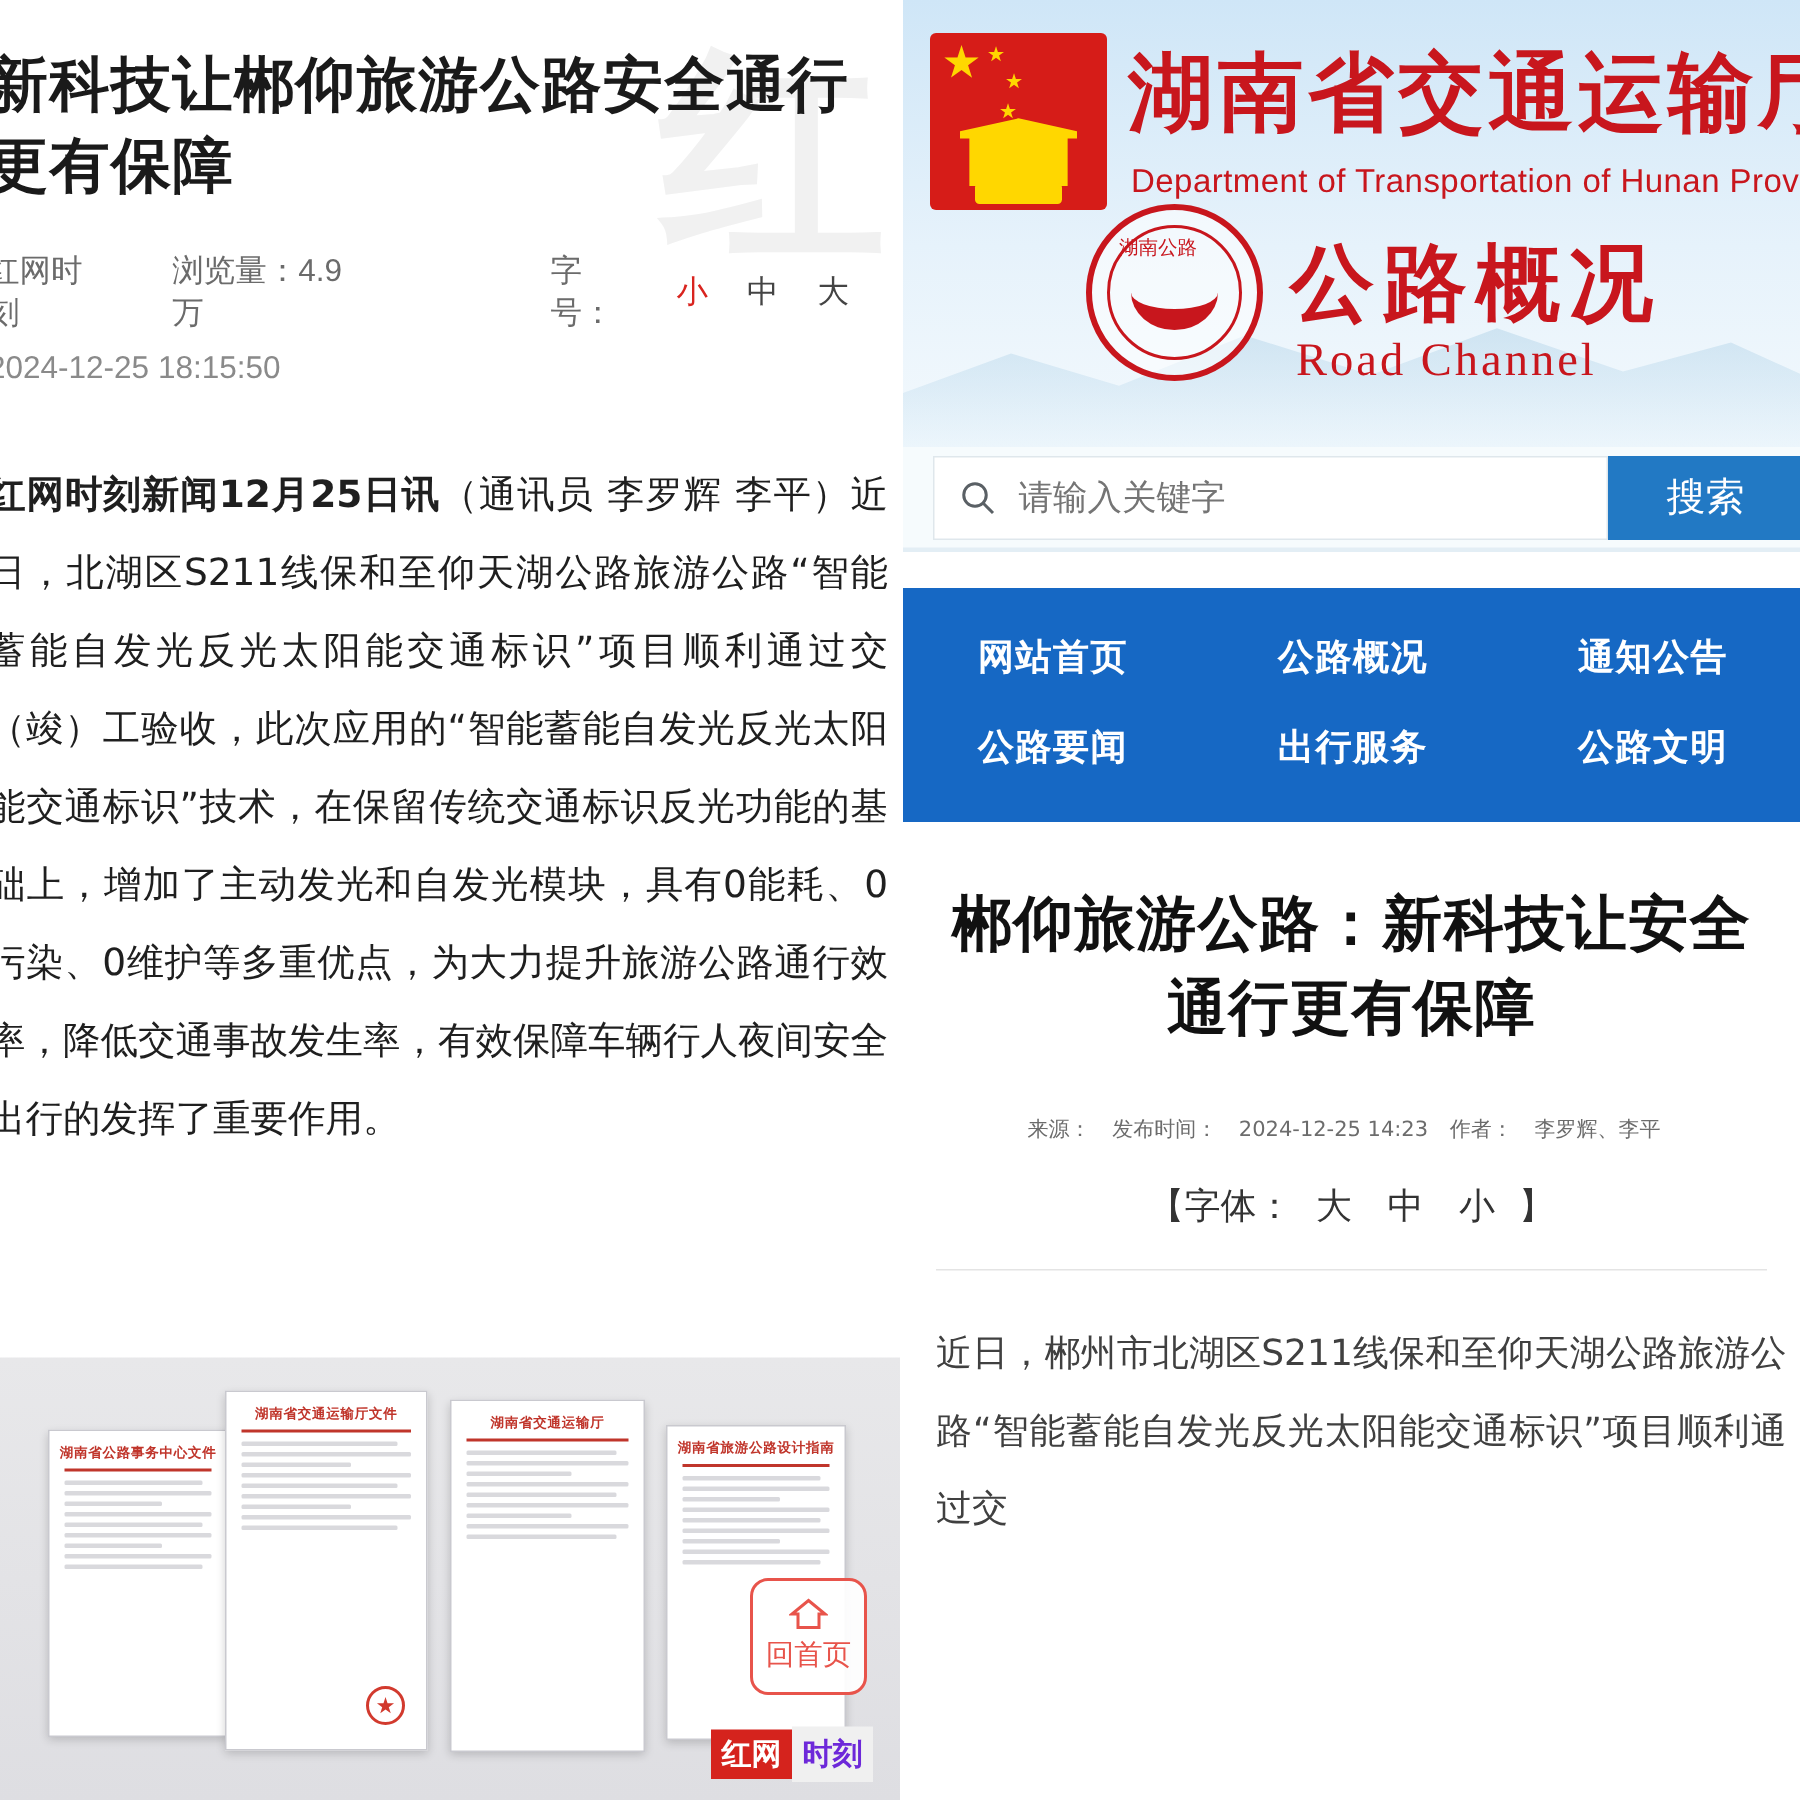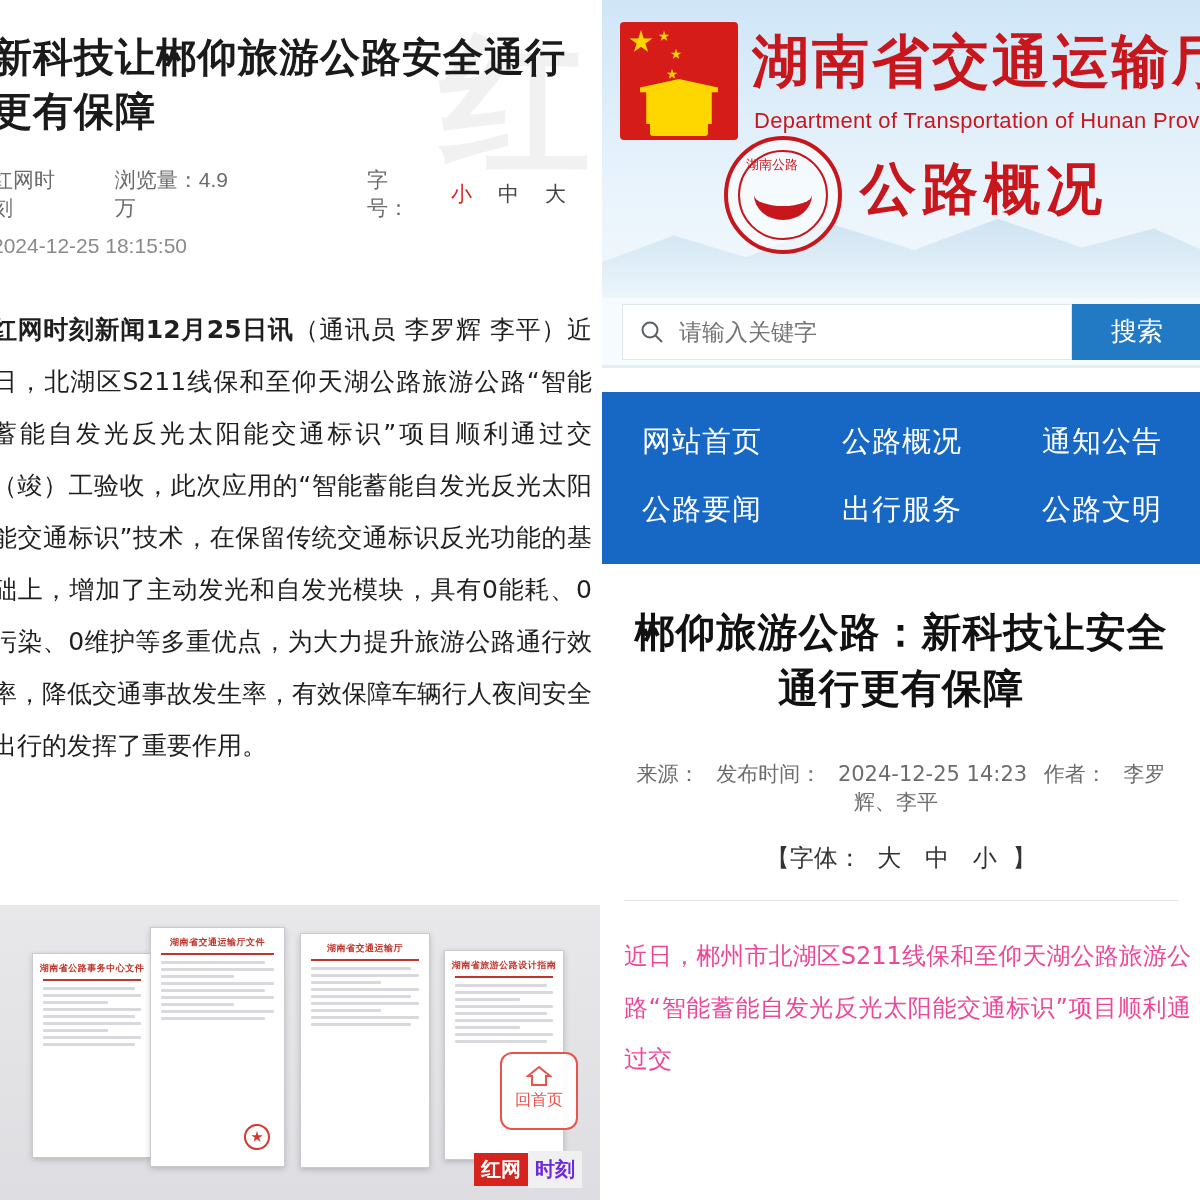--- a/index.html
+++ b/index.html
@@ -135,21 +135,21 @@
   .d4 { left: 444px; top: 45px;  width: 120px; height: 210px; }
   .backtop {
     position: absolute;
     right: 22px; bottom: 70px;
     width: 78px; height: 78px;
     border: 2px solid #e8544b;
     border-radius: 12px;
     background: rgba(255,255,255,.92);
     text-align: center;
     color: #e8544b;
-    font-size: 16px;
+    font-size: 19px;
     padding-top: 10px;
   }
   .backtop svg { display: block; margin: 0 auto 2px auto; }
   .hw-logo {
     position: absolute;
     right: 18px; bottom: 12px;
     display: flex;
     align-items: center;
     font-size: 20px;
     font-weight: bold;
@@ -300,22 +300,22 @@
     background: #1668c4;
     padding: 16px 0 20px 0;
   }
   .navrow {
     display: flex;
   }
   .navrow a {
     flex: 1;
     text-align: center;
     color: #fff;
-    font-size: 29px;
-    font-weight: normal;
+    font-size: 24px;
+    font-weight: bold;
     padding: 14px 0;
     text-decoration: none;
     letter-spacing: 1px;
     font-family: "DejaVu Sans", sans-serif;
   }
   .breadcrumb {
     display: flex;
     align-items: center;
     padding: 22px 0 18px 20px;
     font-size: 23px;
@@ -330,42 +330,42 @@
     font-weight: bold;
     color: #111;
     text-align: center;
     line-height: 1.4;
     letter-spacing: 1px;
     font-family: "DejaVu Sans", sans-serif;
   }
   .r-meta {
     padding: 44px 14px 0 14px;
     text-align: center;
-    font-size: 21px;
+    font-size: 14px;
     color: #6c6c6c;
     font-family: "DejaVu Sans", sans-serif;
   }
   .r-meta span { margin-right: 10px; }
   .r-font {
     padding: 26px 0 0 0;
     text-align: center;
     font-size: 24px;
     color: #333;
     font-family: "DejaVu Sans", sans-serif;
   }
   .r-font .opt { margin: 0 8px; }
   .r-rule {
     margin: 26px 22px 0 22px;
     border-top: 1px solid #e4e4e4;
   }
   .r-body {
     padding: 30px 9px 0 22px;
     font-size: 24px;
     line-height: 2.15;
-    color: #ec4899;
+    color: #404040;
     text-align: justify;
     font-family: "DejaVu Sans", sans-serif;
   }
 </style>
 </head>
 <body>
 
 <div class="page">
 
   <div class="left">
@@ -476,20 +476,21 @@
       <div class="org-title">湖南省交通运输厅</div>
       <div class="org-sub">Department of Transportation of Hunan Province</div>
 
       <div class="rc-badge">
         <div class="inner"></div>
         <div class="cap">湖南公路</div>
         <div class="road"></div>
       </div>
 
       <div class="rc-title">公路概况</div>
+      <div class="rc-en">Road Channel</div>
     </div>
 
     <div class="searchbar">
       <div class="search-input-wrap">
         <svg width="26" height="26" viewBox="0 0 26 26">
           <circle cx="11" cy="11" r="7.5" fill="none" stroke="#5a6065" stroke-width="2"></circle>
           <line x1="16.5" y1="16.5" x2="23" y2="23" stroke="#5a6065" stroke-width="2"></line>
         </svg>
         <input class="search-input" type="text" placeholder="请输入关键字" style="">
       </div>

